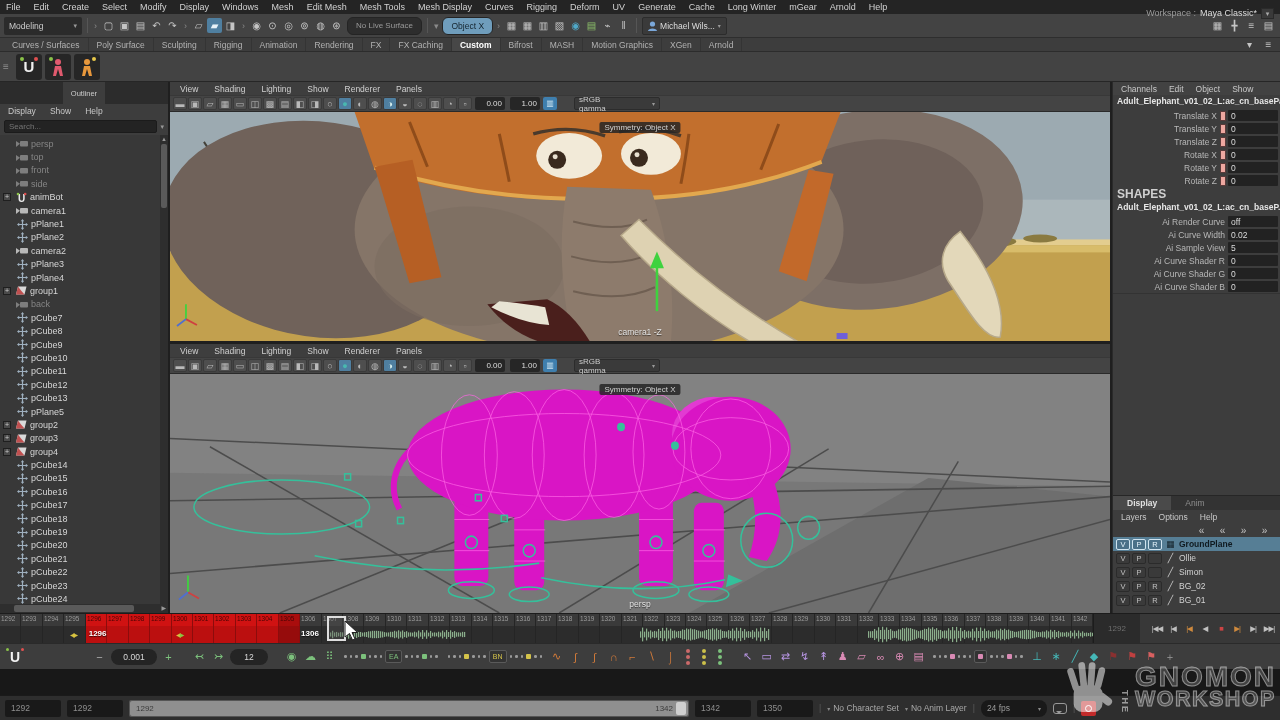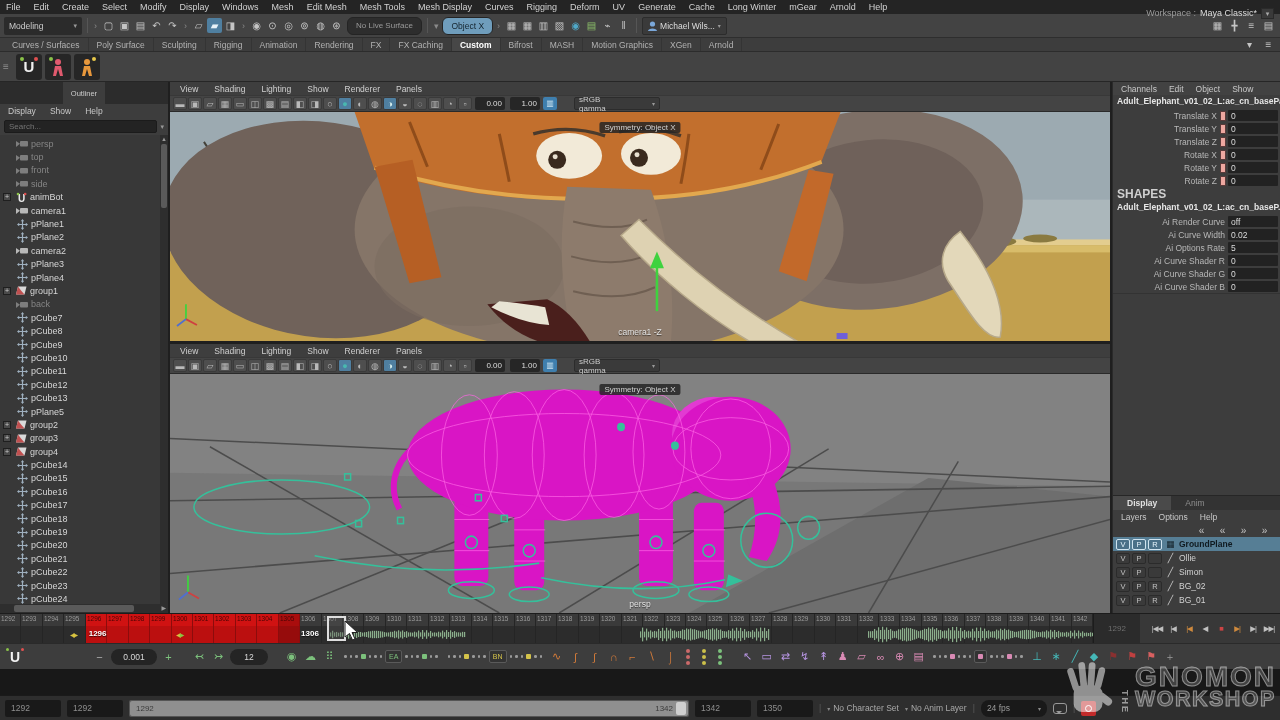--- a/index.html
+++ b/index.html
@@ -925,21 +925,21 @@
       <div id="cb-shape-rows">
           <div class="cb-row">
             <span class="cb-label">Ai Render Curve</span>
             <span class="cb-val">off</span>
           </div>
           <div class="cb-row">
             <span class="cb-label">Ai Curve Width</span>
             <span class="cb-val">0.02</span>
           </div>
           <div class="cb-row">
-            <span class="cb-label">Ai Options Rate</span>
+            <span class="cb-label">Ai Sample View</span>
             <span class="cb-val">5</span>
           </div>
           <div class="cb-row">
             <span class="cb-label">Ai Curve Shader R</span>
             <span class="cb-val">0</span>
           </div>
           <div class="cb-row">
             <span class="cb-label">Ai Curve Shader G</span>
             <span class="cb-val">0</span>
           </div>

